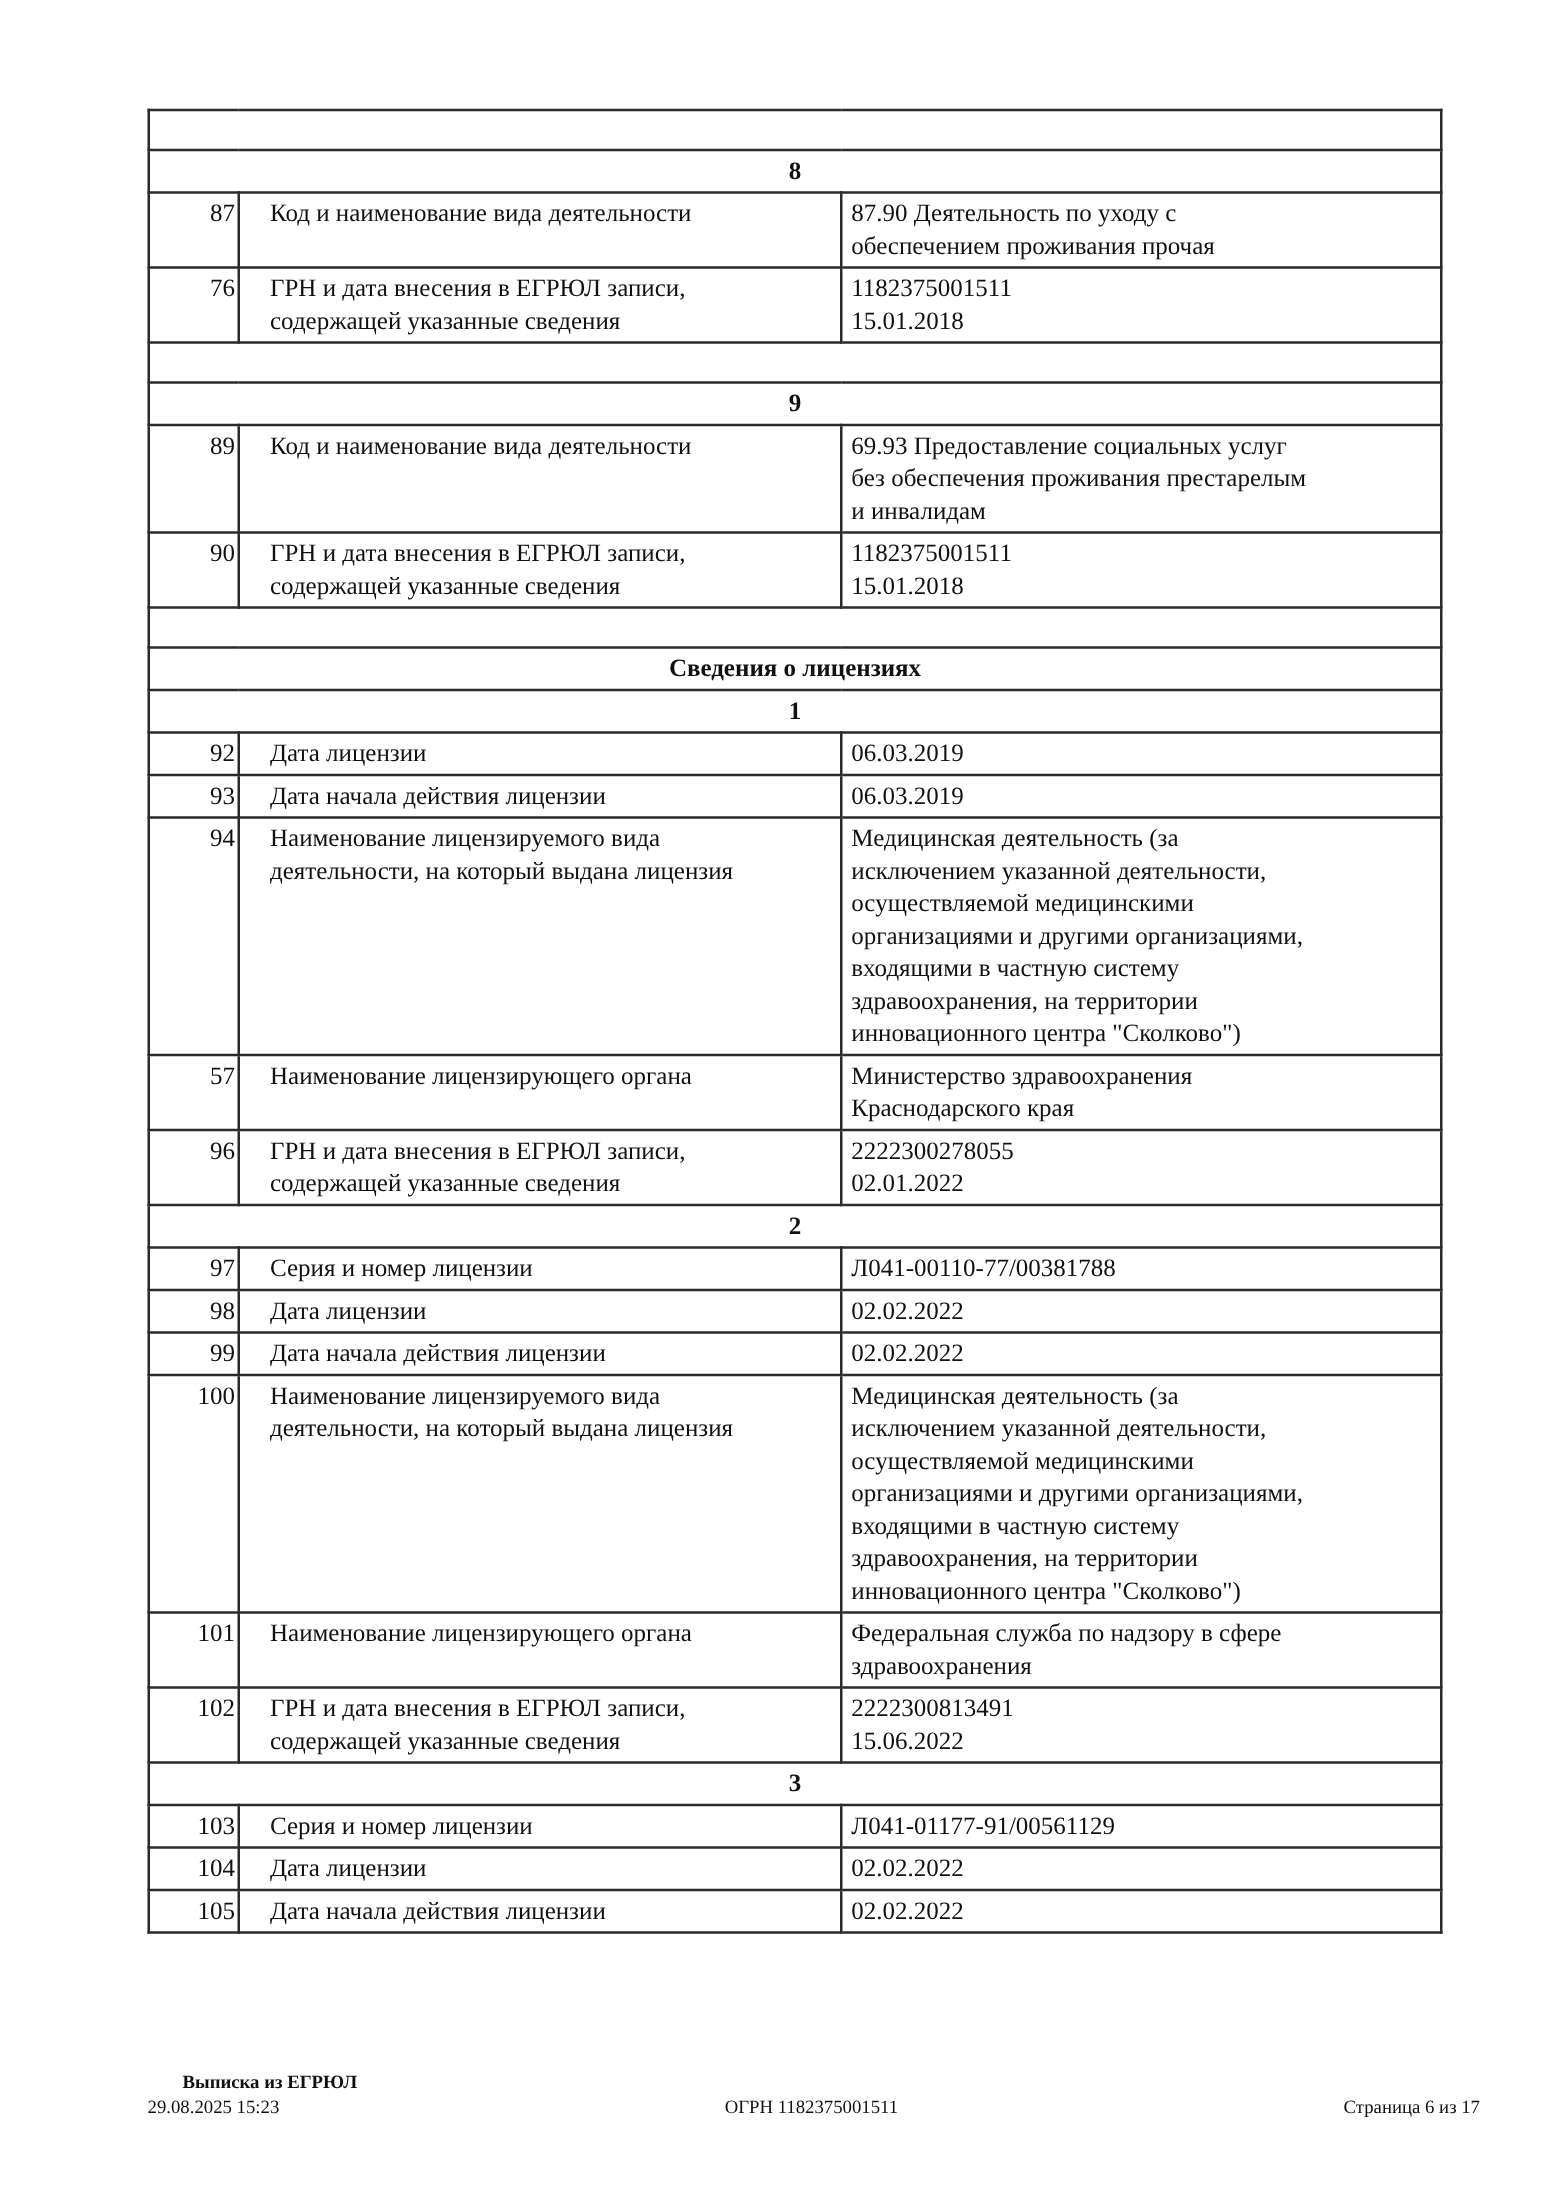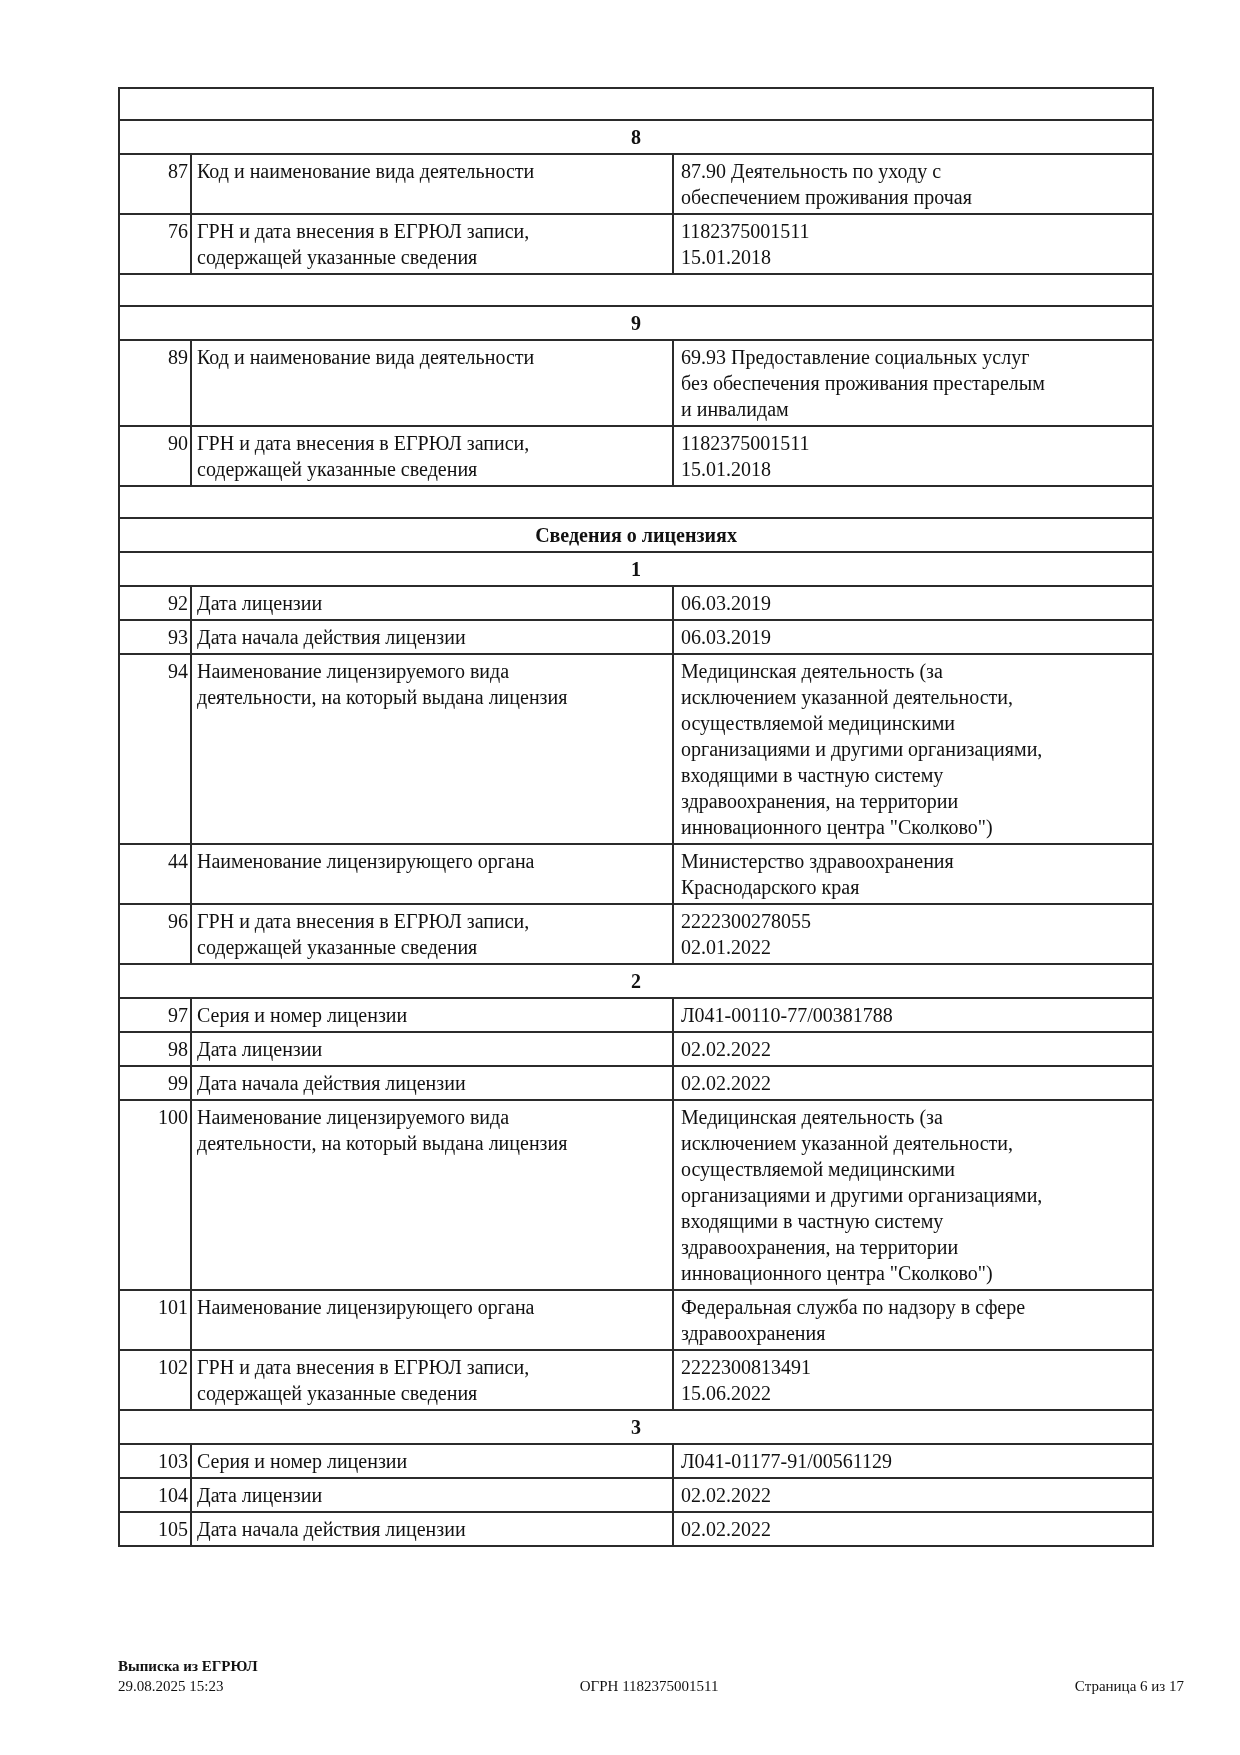--- a/index.html
+++ b/index.html
@@ -38,38 +38,39 @@
   td.hdr {
     text-align: center;
     font-weight: bold;
     padding: 3px 4px;
   }
   td.num {
     text-align: right;
     padding: 3px 2px;
   }
   td.lbl {
-    padding: 3px 6px 3px 5px;
+    padding: 3px 6px 3px 24px;
     white-space: pre-line;
     border-radius: 13px;
   }
   td.val {
     padding: 3px 6px 3px 7px;
     white-space: pre-line;
   }
   .footer {
     position: absolute;
     left: 118px;
     top: 1656px;
     width: 1066px;
     font-size: 15px;
     line-height: 20px;
   }
   .f-title {
     font-weight: bold;
+    margin-left: 28px;
   }
   .f-row {
     display: flex;
     justify-content: space-between;
     align-items: flex-start;
   }
 </style>
 </head>
 <body>
 
@@ -146,21 +147,21 @@
 деятельности, на который выдана лицензия</td>
           <td class="val">Медицинская деятельность (за
 исключением указанной деятельности,
 осуществляемой медицинскими
 организациями и другими организациями,
 входящими в частную систему
 здравоохранения, на территории
 инновационного центра "Сколково")</td>
         </tr>
         <tr>
-          <td class="num">44</td>
+          <td class="num">57</td>
           <td class="lbl">Наименование лицензирующего органа</td>
           <td class="val">Министерство здравоохранения
 Краснодарского края</td>
         </tr>
         <tr>
           <td class="num">96</td>
           <td class="lbl">ГРН и дата внесения в ЕГРЮЛ записи,
 содержащей указанные сведения</td>
           <td class="val">2222300278055
 02.01.2022</td>

